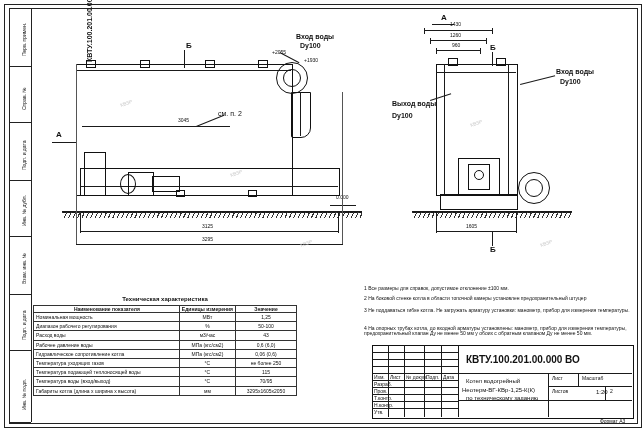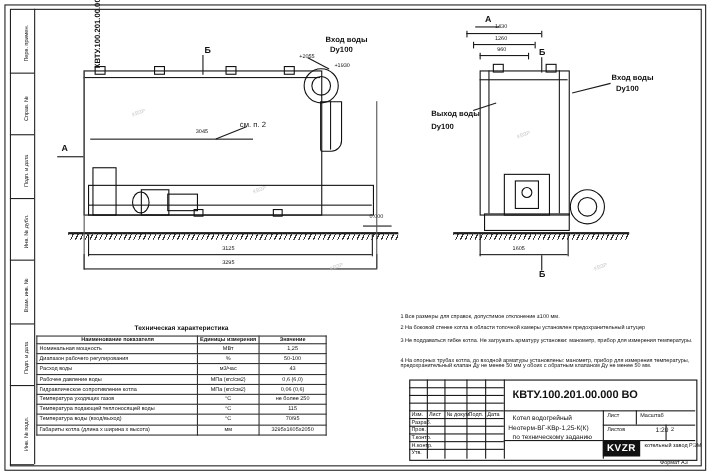--- a/index.html
+++ b/index.html
@@ -286,24 +286,20 @@
   <div class="txt t6" style="left:466px;top:378px;">Котел водогрейный</div>
   <div class="txt t6" style="left:462px;top:387px;">Неотерм-ВГ-КВр-1,25-К(К)</div>
   <div class="txt t6" style="left:466px;top:395px;">по техническому заданию</div>
 
   <div class="txt" style="left:552px;top:376px;">Лист</div>
   <div class="txt" style="left:582px;top:376px;">Масштаб</div>
   <div class="txt t6" style="left:596px;top:389px;">1:20</div>
   <div class="txt" style="left:552px;top:389px;">Листов</div>
   <div class="txt" style="left:610px;top:389px;">2</div>
 
-  <div class="kvzr">
-    <div class="kvzrlogo">KVZR</div>
-    <div class="txt" style="left:38px;top:3px;">котельный завод РЭМ</div>
-  </div>
 
   <div class="txt" style="left:600px;top:419px;">Формат A3</div>
 
   <div class="wm" style="left:120px;top:100px;">КВЗР</div>
   <div class="wm" style="left:230px;top:170px;">КВЗР</div>
   <div class="wm" style="left:300px;top:240px;">КВЗР</div>
   <div class="wm" style="left:470px;top:120px;">КВЗР</div>
   <div class="wm" style="left:540px;top:240px;">КВЗР</div>
 
 </div>

